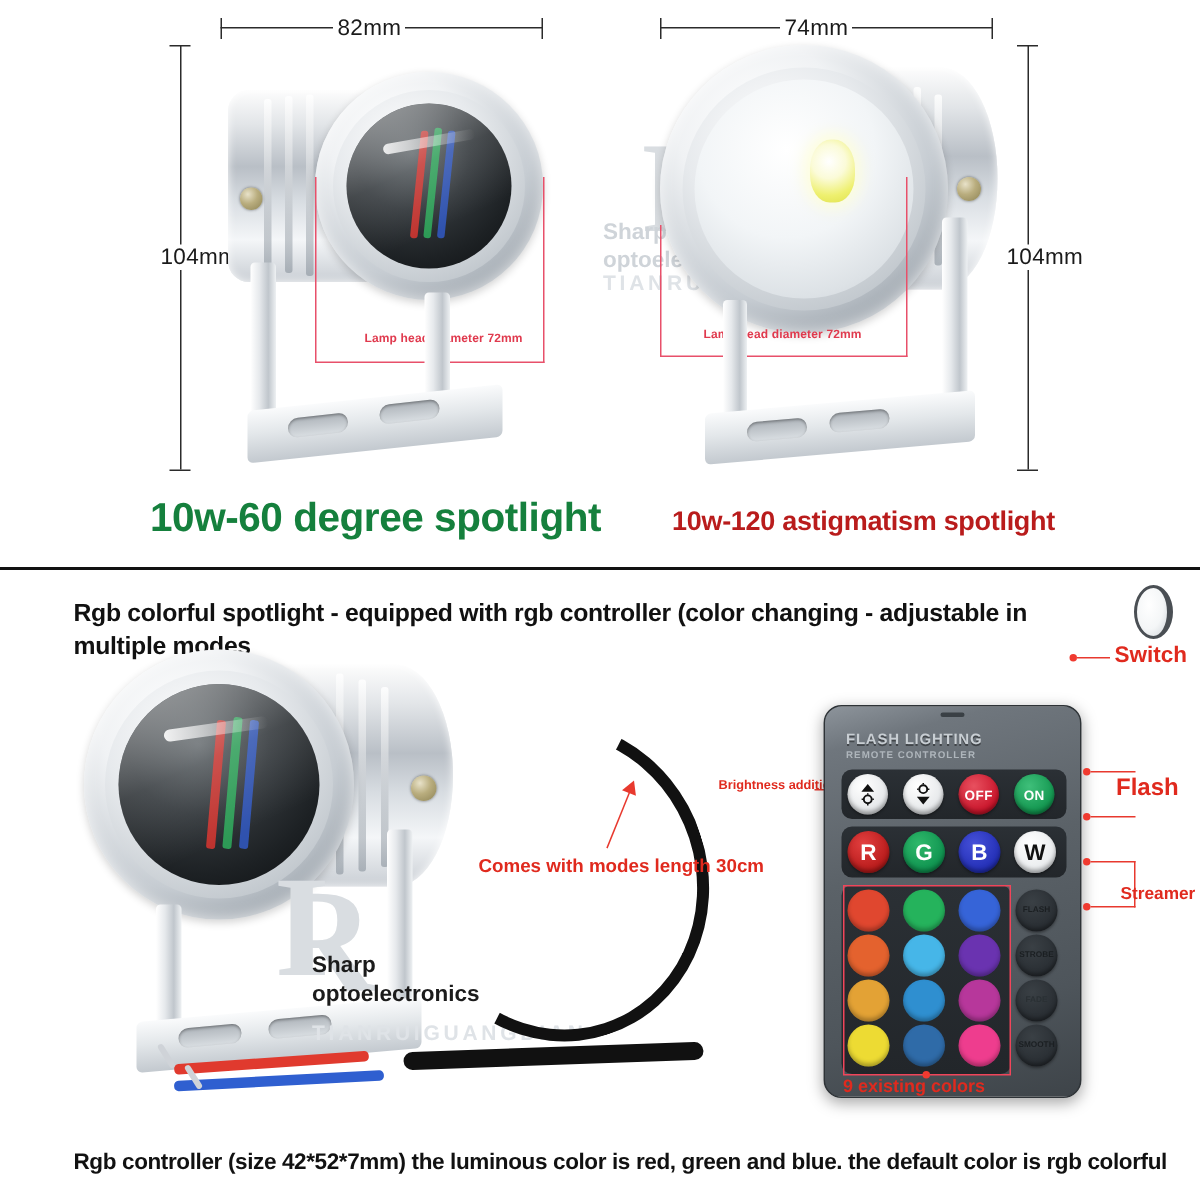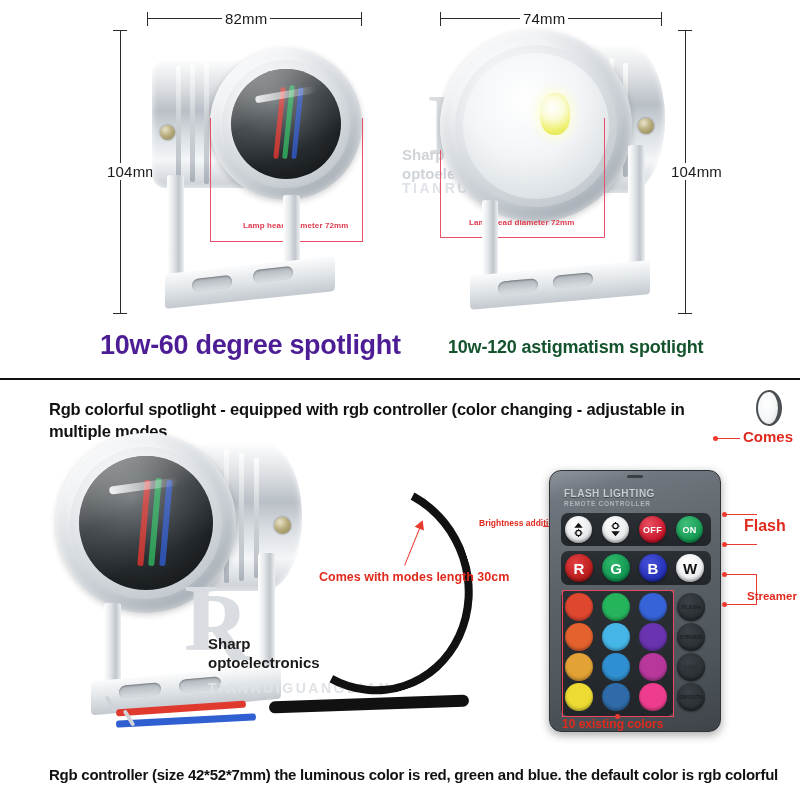--- a/index.html
+++ b/index.html
@@ -79,25 +79,25 @@
     border-radius:4px;
   }
   .slot {
     position:absolute; border-radius:7px;
     background: linear-gradient(180deg,#aeb4ba,#d9dee2);
     box-shadow: inset 0 1px 2px rgba(0,0,0,.35);
   }
 
   
   .cap-big {
-    position:absolute; font-size:27px; font-weight:bold; color:#4c1d95;
+    position:absolute; font-size:27px; font-weight:bold; color:#15803d;
     letter-spacing:-.3px; white-space:nowrap;
   }
   .cap-med {
-    position:absolute; font-size:18px; font-weight:bold; color:#14532d;
+    position:absolute; font-size:18px; font-weight:bold; color:#b91c1c;
     letter-spacing:-.2px; white-space:nowrap;
   }
   .divider { position:absolute; left:0; width:800px; height:2px; background:#111; }
   .section-head {
     position:absolute; font-size:16.5px; font-weight:bold; color:#111;
     line-height:1.35; letter-spacing:-.2px;
   }
   .bottom-cap {
     position:absolute; font-size:15px; font-weight:bold; color:#111;
     letter-spacing:-.25px; white-space:nowrap;text-align:center;
@@ -382,26 +382,26 @@
       <div class="swatch" style="left:52px;top:212px;width:28px;height:28px;background:#2f6ba8;"></div>
       <div class="swatch" style="left:89px;top:212px;width:28px;height:28px;background:#ee3d8e;"></div>
 
       <div class="rbtn dark" style="left:127px;top:122px;width:28px;height:28px;font-size:5.5px;color:#1b1f22;">FLASH</div>
       <div class="rbtn dark" style="left:127px;top:152px;width:28px;height:28px;font-size:5.5px;color:#1b1f22;">STROBE</div>
       <div class="rbtn dark" style="left:127px;top:182px;width:28px;height:28px;font-size:5.5px;color:#2a3034;">FADE</div>
       <div class="rbtn dark" style="left:127px;top:212px;width:28px;height:28px;font-size:5.5px;color:#1b1f22;">SMOOTH</div>
 
       <div class="sel-box" style="left:12px;top:119px;width:112px;height:127px;"></div>
       <div class="ann-dot" style="left:65px;top:243px;"></div>
-      <div class="ann-label" style="left:12px;top:246px;font-size:12px;">10 existing colors</div>
+      <div class="ann-label" style="left:12px;top:246px;font-size:12px;">9 existing colors</div>
     </div>
 
     <div class="ann-dot" style="left:697px;top:56px;"></div>
     <div class="ann-line" style="left:702px;top:58px;width:22px;"></div>
-    <div class="ann-label" style="left:727px;top:48px;font-size:15px;">Comes</div>
+    <div class="ann-label" style="left:727px;top:48px;font-size:15px;">Switch</div>
 
     <div class="ann-dot" style="left:706px;top:132px;"></div>
     <div class="ann-line" style="left:711px;top:134px;width:30px;"></div>
     <div class="ann-dot" style="left:706px;top:162px;"></div>
     <div class="ann-line" style="left:711px;top:164px;width:30px;"></div>
     <div class="ann-label" style="left:728px;top:137px;font-size:16px;">Flash</div>
 
     <div class="ann-dot" style="left:706px;top:192px;"></div>
     <div class="ann-line" style="left:711px;top:194px;width:30px;"></div>
     <div class="ann-dot" style="left:706px;top:222px;"></div>

